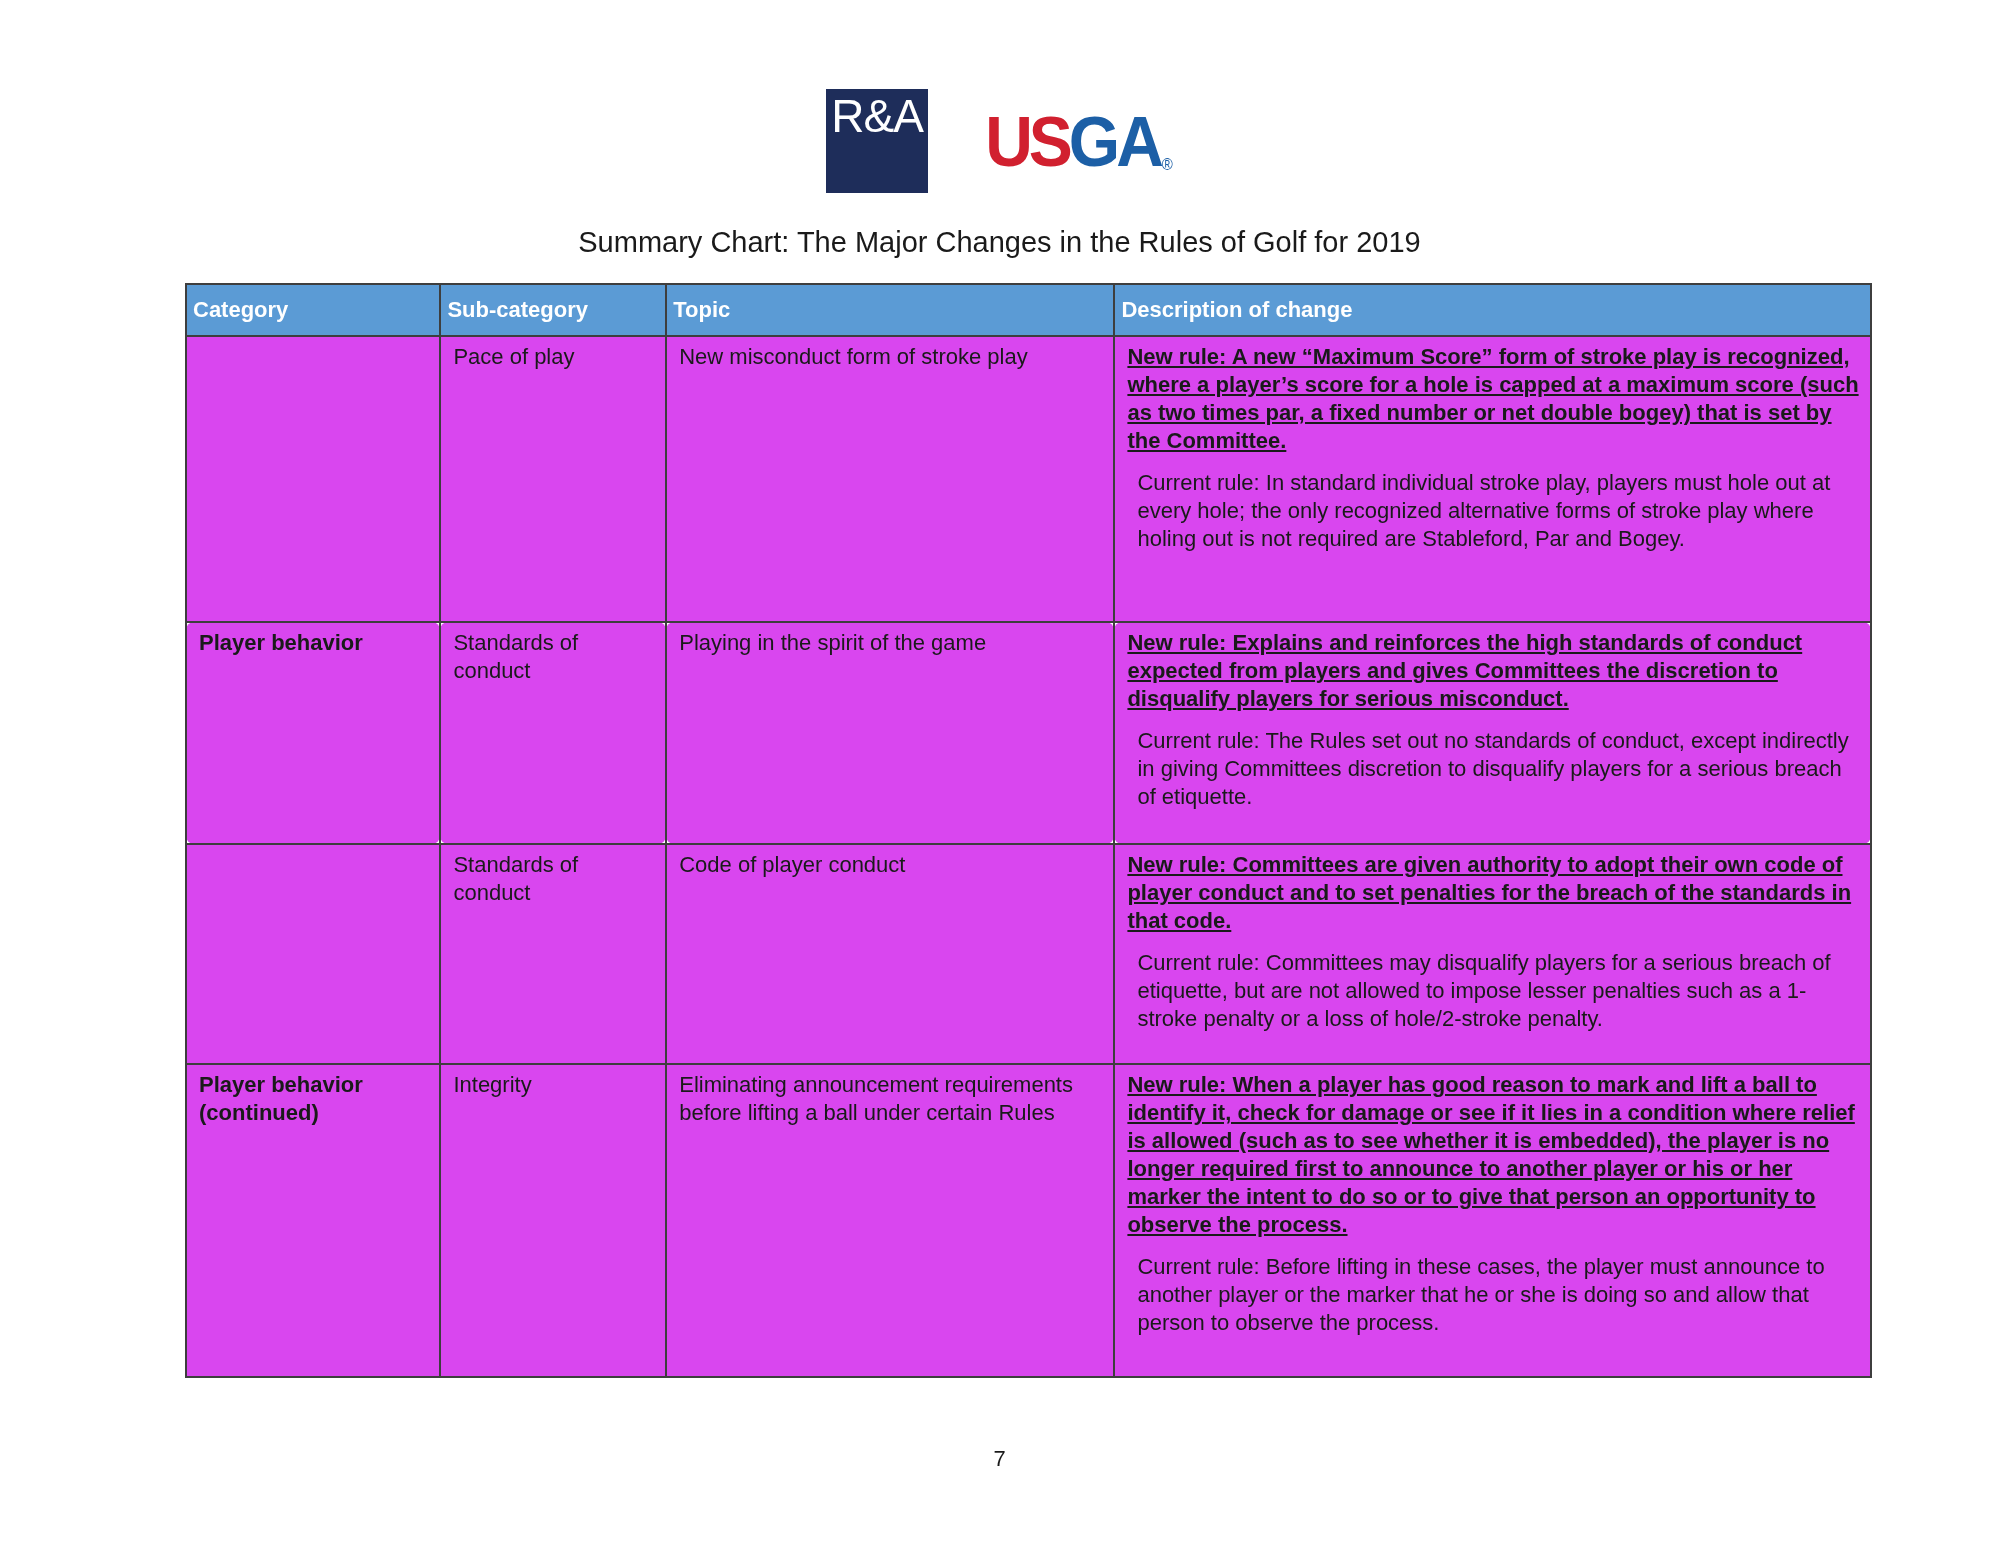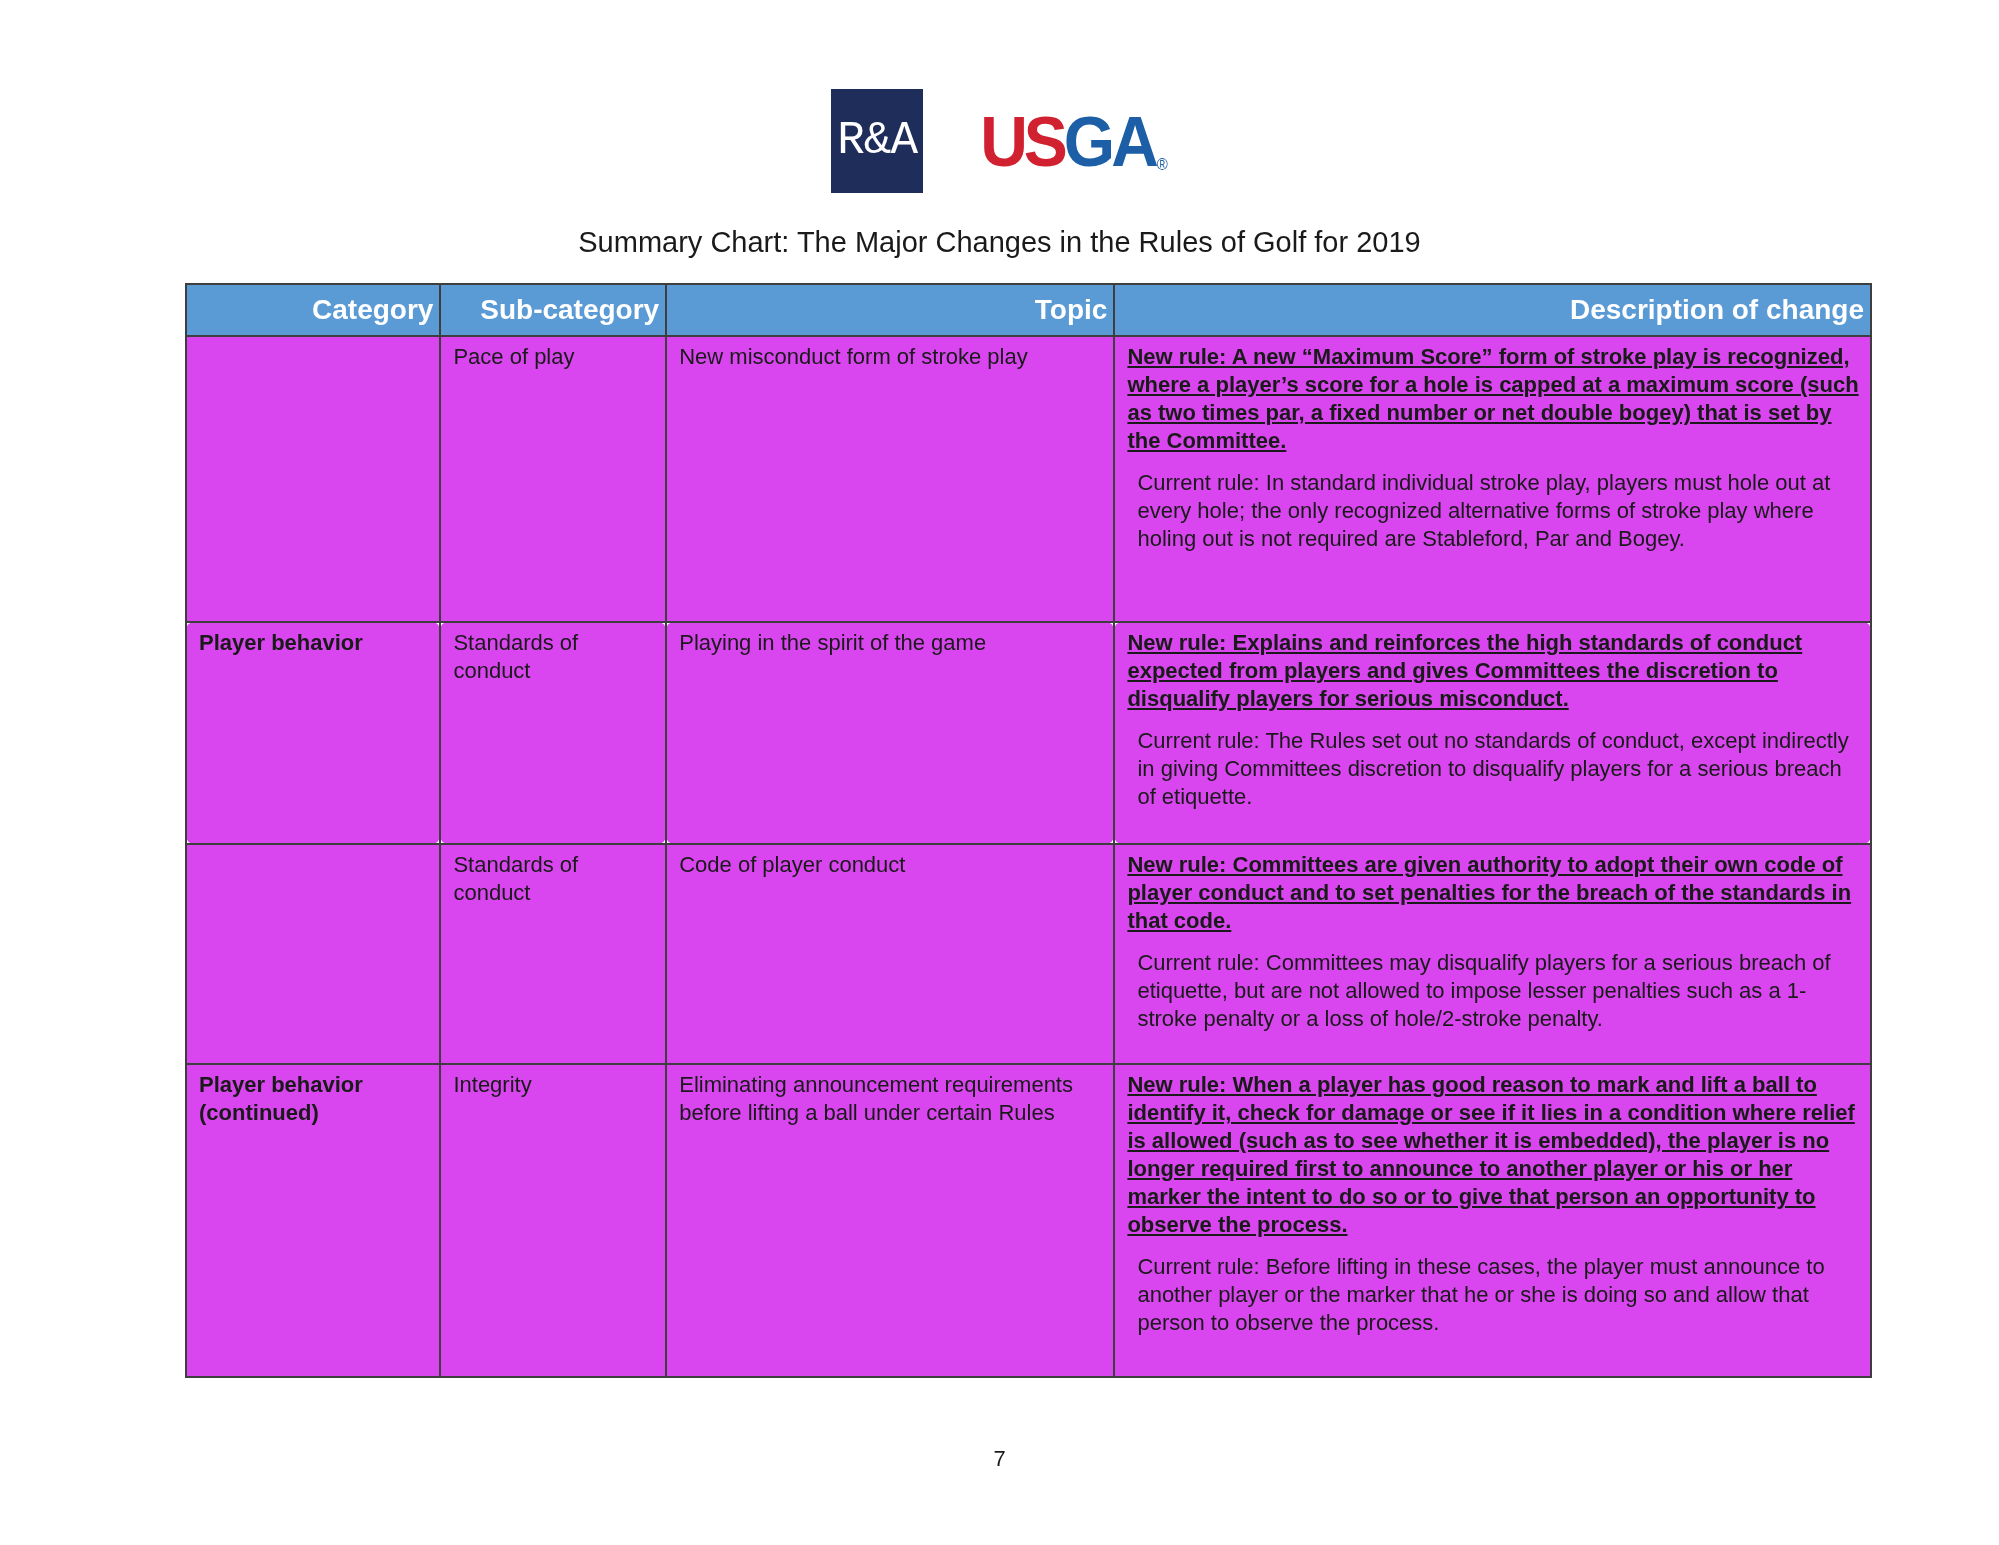--- a/index.html
+++ b/index.html
@@ -13,28 +13,28 @@
   }
   .logo-row {
     display: flex;
     justify-content: center;
     align-items: center;
     gap: 57px;
     padding-top: 88px;
     height: 106px;
   }
   .ra-logo {
-    width: 92px;
+    width: 102px;
     height: 104px;
     background: var(--ra-navy, #1E2D5A);
     color: #ffffff;
     display: flex;
-    align-items: center;
+    align-items: flex-start;
     justify-content: center;
-    font-family: Liberation Mono, monospace;
+    font-family: Liberation Sans, sans-serif;
     font-size: 46px;
     letter-spacing: -1px;
   }
   .usga-logo {
     font-weight: 900;
     font-size: 66px;
     letter-spacing: -4px;
     line-height: 1;
     white-space: nowrap;
     transform: scaleY(1.08);
@@ -58,23 +58,23 @@
   table.rules-table {
     border-collapse: collapse;
     table-layout: fixed;
     margin: 24px 0 0 185px;
     width: 1687px;
   }
   .rules-table th {
     background: var(--header-bg, #5B9BD5);
     color: #ffffff;
     font-weight: bold;
-    font-size: 28px;
+    font-size: 22px;
     height: 46px;
-    text-align: right;
+    text-align: left;
     border: 2px solid var(--border, #3E3E3E);
     padding: 2px 6px;
   }
   .rules-table td {
     border: 2px solid var(--border, #3E3E3E);
     vertical-align: top;
     padding: 6px 10px 6px 12px;
     font-size: 22px;
     line-height: 28px;
     background: #d946ef;

